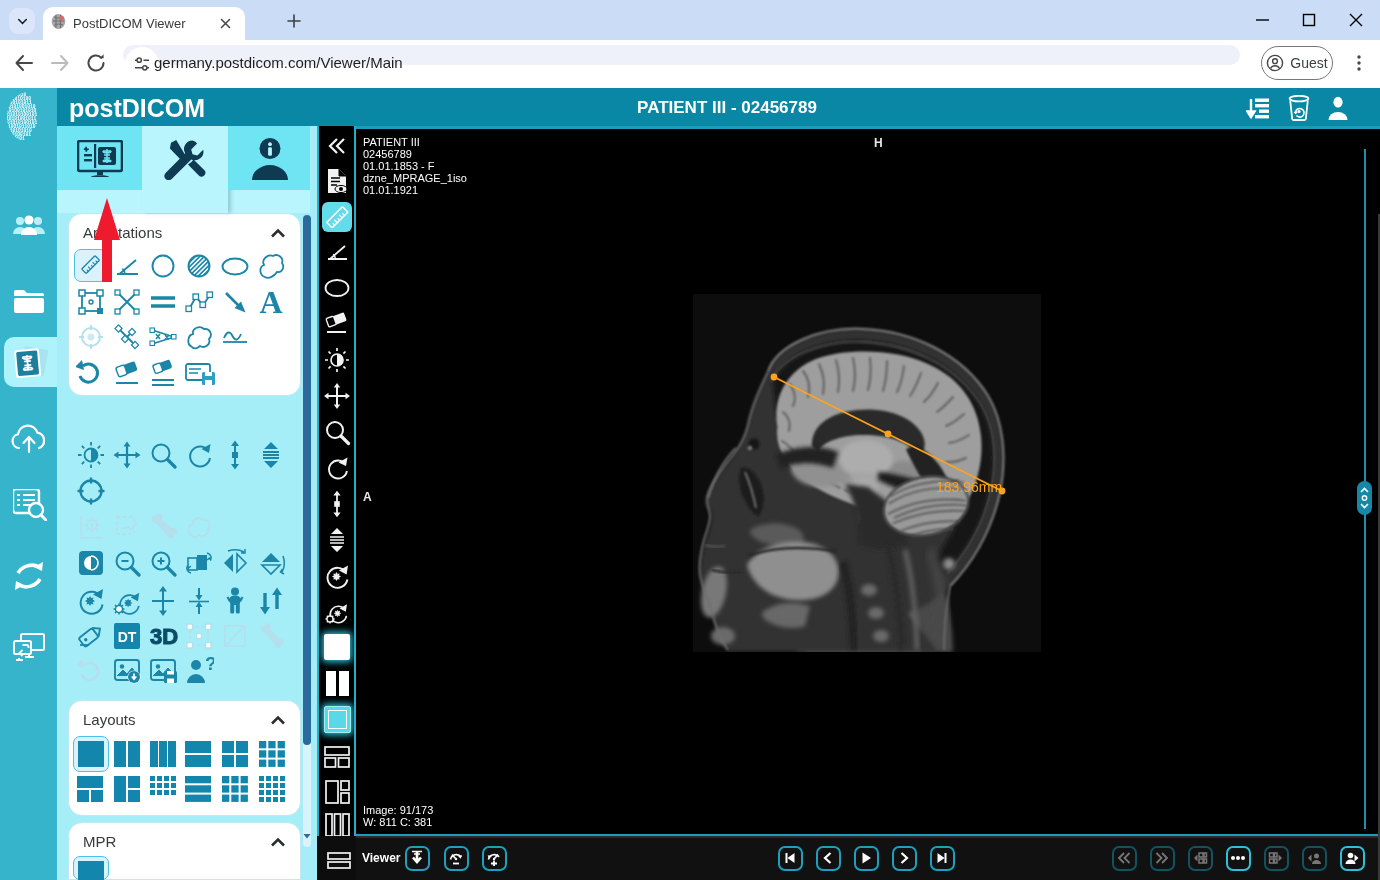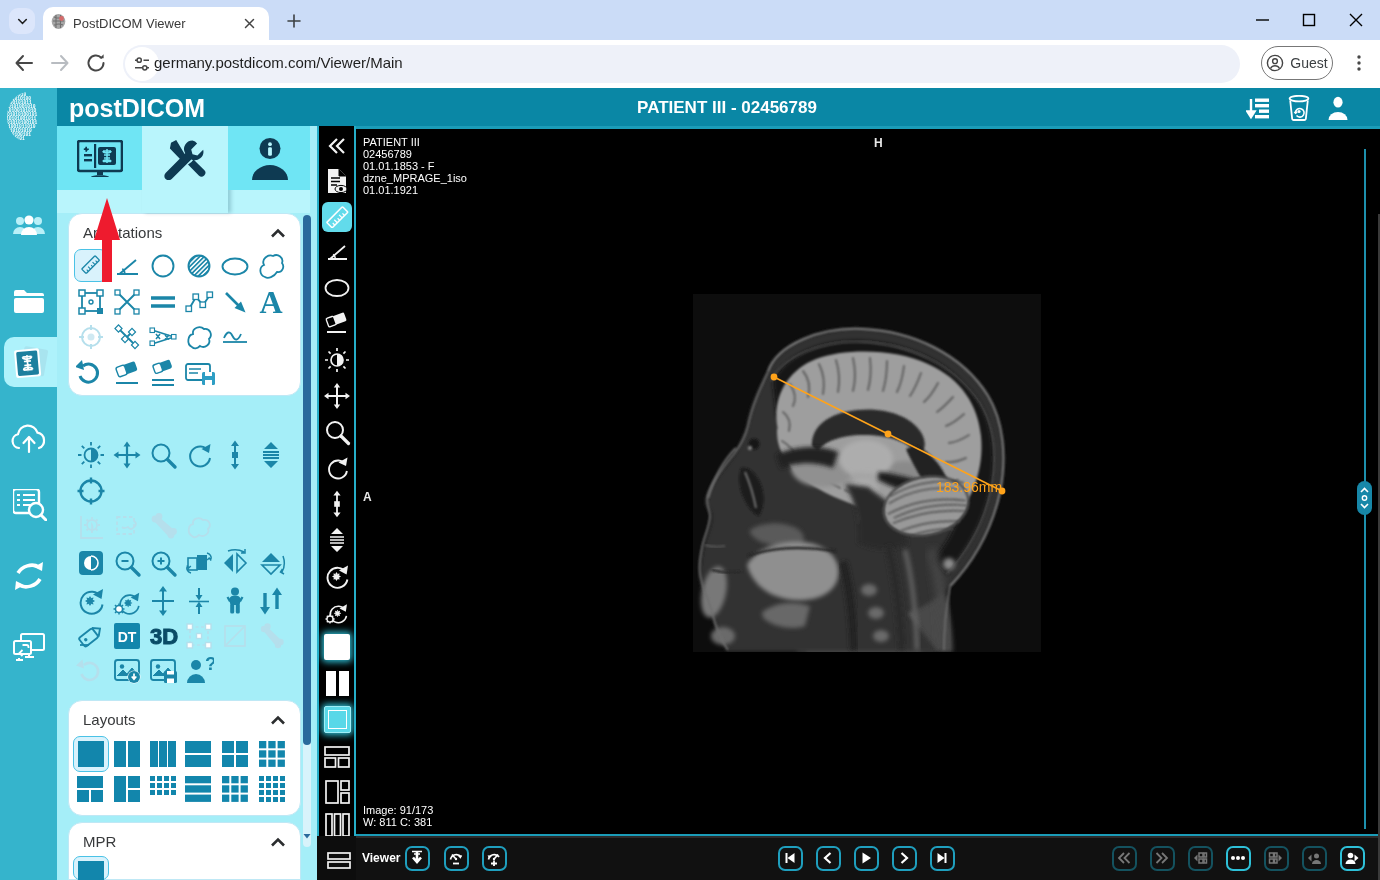--- a/index.html
+++ b/index.html
@@ -1,22 +1,22 @@
 <!DOCTYPE html>
 <html><head>
 <meta charset="utf-8">
 <style>
 * { margin:0; padding:0; box-sizing:border-box; }
 html,body { width:1380px; height:880px; overflow:hidden; font-family:"Liberation Sans", sans-serif; }
 
 #tabstrip { position:absolute; left:0; top:0; width:1380px; height:40px; background:#cbdcf7; }
 #winbtns { position:absolute; right:0; top:0; height:40px; display:flex; align-items:center; color:#202124; }
-#tab { position:absolute; left:43px; top:7px; width:226px; height:33px; background:#fff; border-radius:10px 10px 0 0; }
+#tab { position:absolute; left:43px; top:7px; width:202px; height:33px; background:#fff; border-radius:10px 10px 0 0; }
 #toolbar { position:absolute; left:0; top:40px; width:1380px; height:48px; background:#ffffff; }
-#omnibox { position:absolute; left:123px; top:5px; width:1117px; height:38px; background:#eef1f9; border-radius:19px; }
+#omnibox { position:absolute; left:123px; top:5px; width:1117px; height:20px; background:#eef1f9; border-radius:19px; }
 #guest { position:absolute; right:47px; top:6px; height:34px; width:72px; border:1px solid #777; border-radius:17px; display:flex; align-items:center; justify-content:center; gap:6px; color:#3c4043; font-size:14px; background:#fff;}
 
 #app { position:absolute; left:0; top:88px; width:1380px; height:792px; background:#000; }
 #appheader { position:absolute; left:57px; top:0; width:1323px; height:38px; background:#0a87a5; }
 #sidebar { position:absolute; left:0; top:0; width:57px; height:792px; background:#35b4cc; }
 #panel { position:absolute; left:57px; top:38px; width:261px; height:754px; background:#a5eef8; overflow:hidden; }
 #tabrow { position:absolute; left:0; top:0; width:253px; height:64px; background:#6fe5f4; }
 #vtoolbar { position:absolute; left:317px; top:38px; width:39px; height:710px; background:#000; border-left:2px solid #25aec8; border-right:2px solid #25aec8; }
 #viewer { position:absolute; left:356px; top:38px; width:1024px; height:710px; background:#000; border-top:3px solid #1b9cb8; border-bottom:2px solid #1b9cb8; }
 #player { position:absolute; left:356px; top:748px; width:1024px; height:44px; background:#111; }

